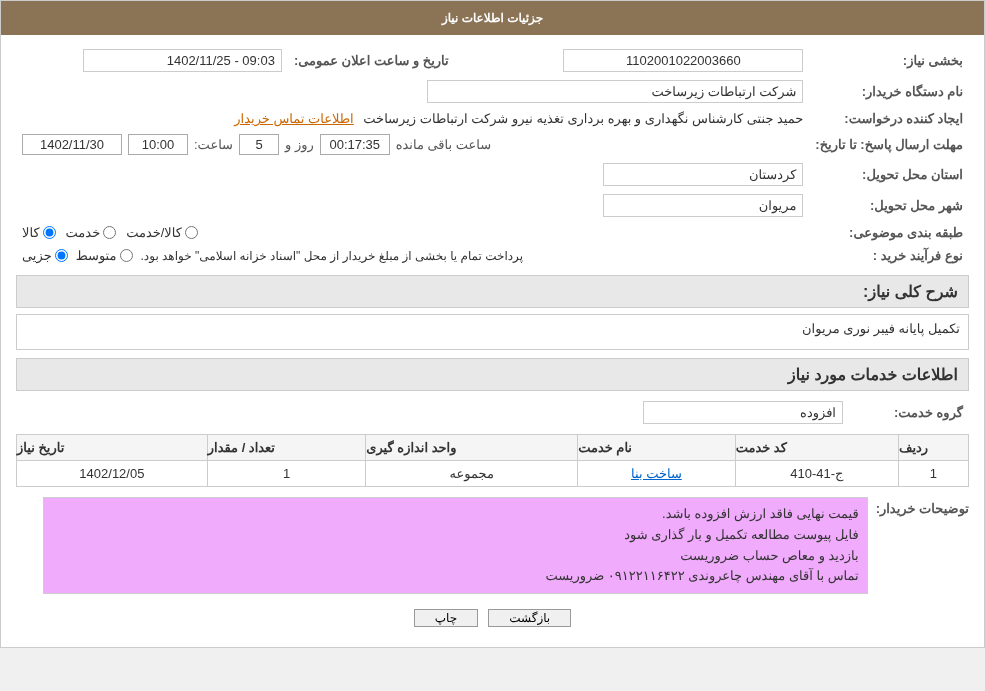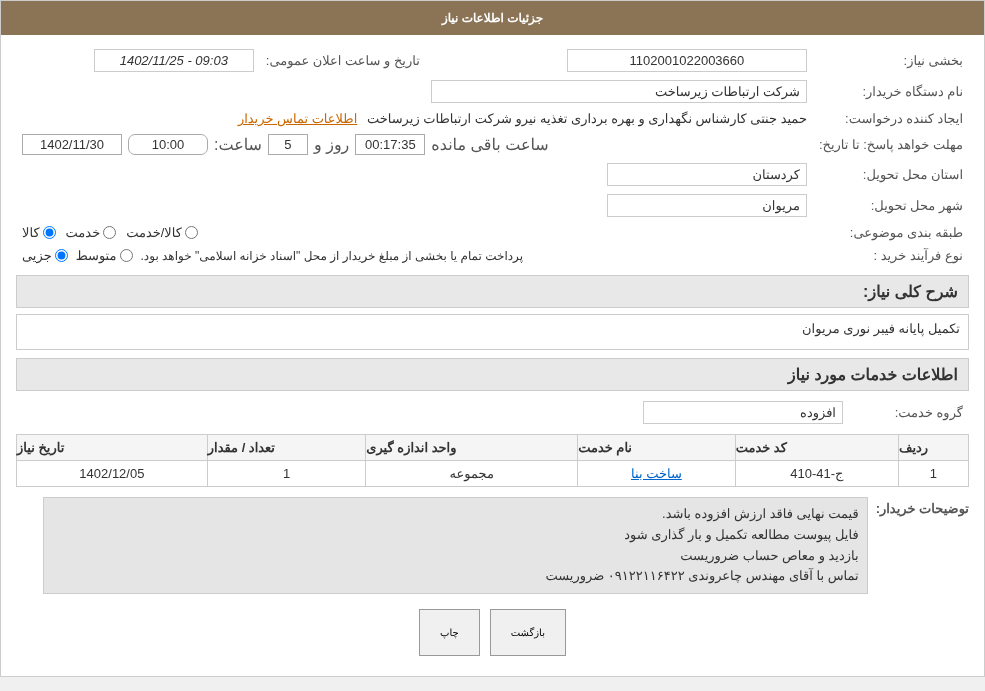--- a/index.html
+++ b/index.html
@@ -31,21 +31,21 @@
       width: 100%;
       border-collapse: collapse;
       margin-bottom: 8px;
     }
     .info-table td {
       padding: 4px 6px;
       vertical-align: middle;
     }
     .label-cell {
       color: #555;
-      font-weight: normal;
+      font-weight: bold;
       white-space: nowrap;
       text-align: right;
       width: 120px;
     }
     .value-cell {
       text-align: right;
     }
     .input-box {
       border: 1px solid #ccc;
       background: #fff;
@@ -72,21 +72,21 @@
     .section-header {
       background: #e8e8e8;
       border: 1px solid #ccc;
       padding: 6px 10px;
       font-weight: bold;
       font-size: 16px;
       margin: 8px 0 6px 0;
       text-align: right;
     }
     .small-label {
-      font-size: 16px;
+      font-size: 13px;
       color: #555;
     }
     .radio-group {
       display: flex;
       gap: 10px;
       align-items: center;
       justify-content: flex-end;
     }
     .radio-item {
       display: flex;
@@ -124,36 +124,36 @@
       white-space: nowrap;
       padding-top: 4px;
       min-width: 90px;
       text-align: right;
     }
     .description-box {
       flex: 1;
       border: 1px solid #ccc;
       padding: 6px 8px;
       min-height: 70px;
-      background: #e5e5e5;
+      background: #f0abfc;
       text-align: right;
       line-height: 1.6;
       margin-left: 27px;
     }
     .buttons-row {
       display: flex;
       justify-content: center;
       gap: 10px;
       margin: 15px 0 10px 0;
     }
     .btn {
-      padding: 17px 20px;
+      padding: 1px 20px;
       border: 1px solid #999;
       cursor: pointer;
-      font-size: 10px;
+      font-size: 12px;
       background: #f5f5f5;
     }
     .btn-print {
       background: #f0f0f0;
     }
     .btn-back {
       background: #f0f0f0;
     }
     .main-content-area {
       position: relative;
@@ -189,49 +189,49 @@
     <table class="info-table">
       <tbody>
           <tr>
         <td class="label-cell">بخشی نیاز:</td>
         <td class="value-cell">
           <span class="input-box input-wide" style="direction:ltr; text-align:center; display:inline-block;">1102001022003660</span>
         </td>
         <td style="width:30px;"></td>
         <td class="label-cell">تاریخ و ساعت اعلان عمومی:</td>
         <td class="value-cell">
-          <span class="input-box" style="direction:ltr; text-align:center; display:inline-block; width:160px;font-style:italic;">1402/11/25 - 09:03</span>
+          <span class="input-box" style="direction:ltr; text-align:right; display:inline-block; width:199px;">1402/11/25 - 09:03</span>
         </td>
       </tr>
 
       <tr>
         <td class="label-cell">نام دستگاه خریدار:</td>
         <td class="value-cell" colspan="4">
           <span class="input-box" style="width:376px; display:inline-block;">شرکت ارتباطات زیرساخت</span>
         </td>
       </tr>
 
       <tr>
         <td class="label-cell">ایجاد کننده درخواست:</td>
         <td class="value-cell" colspan="4">
           <span style="margin-left:6px;">حمید جنتی کارشناس نگهداری و بهره برداری تغذیه نیرو شرکت ارتباطات زیرساخت</span>
           <span class="link-orange">اطلاعات تماس خریدار</span>
         </td>
       </tr>
 
       <tr>
-        <td class="label-cell">مهلت خواهد پاسخ: تا تاریخ:</td>
+        <td class="label-cell">مهلت ارسال پاسخ: تا تاریخ:</td>
         <td class="value-cell" colspan="4">
           <div class="row-flex" style="justify-content:flex-end;">
             <span class="small-label">ساعت باقی مانده</span>
             <span class="bordered-input" style="direction:ltr; width:70px;">00:17:35</span>
             <span class="small-label">روز و</span>
             <span class="bordered-input" style="width:40px;">5</span>
             <span class="small-label">ساعت:</span>
-            <span class="bordered-input" style="direction:ltr; width:80px;border-radius:7px;">10:00</span>
+            <span class="bordered-input" style="direction:ltr; width:60px;">10:00</span>
             <span class="bordered-input" style="direction:ltr; width:100px;">1402/11/30</span>
           </div>
         </td>
       </tr>
 
       <tr>
         <td class="label-cell">استان محل تحویل:</td>
         <td class="value-cell" colspan="4">
           <span class="input-box input-medium" style="display:inline-block;">کردستان</span>
         </td>

